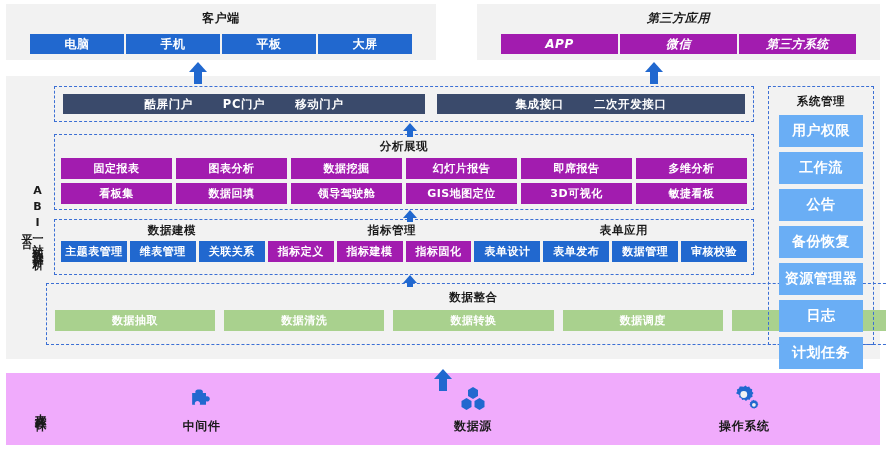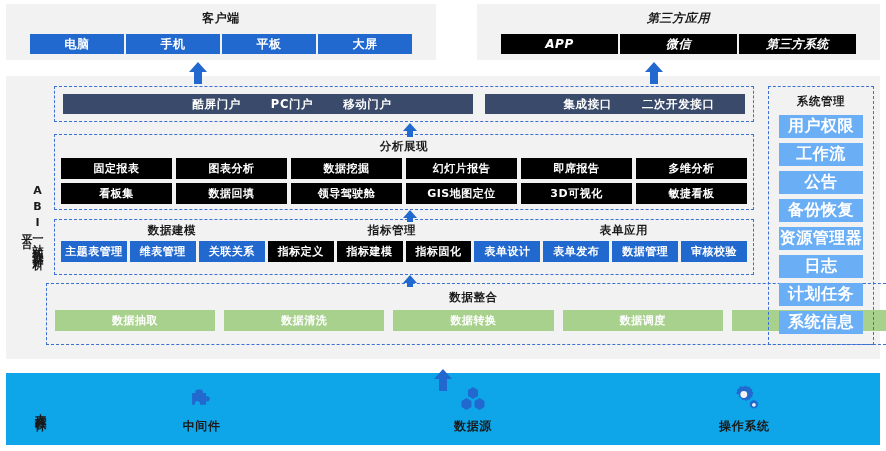--- a/index.html
+++ b/index.html
@@ -27,21 +27,21 @@
     align-items: center;
     justify-content: center;
     color: #ffffff;
     font-size: 11px;
     font-weight: 700;
     letter-spacing: 0.5px;
     height: 21px;
     box-sizing: border-box;
   }
   .chip.blue   { background: #2168cf; }
-  .chip.teal   { background: #000000; }
+  .chip.teal   { background: #a21caf; }
   .chip.green  { background: #a9d18e; }
   .chip.lblue  { background: #6aaef5; }
 
   .section-title {
     font-size: 11.5px;
     font-weight: 700;
     color: #1a1a1a;
     text-align: center;
     letter-spacing: 0.6px;
   }
@@ -147,21 +147,20 @@
   }
   #portal-left  { flex: 0 0 362px; }
   #portal-right { flex: 1 1 auto; }
   .navy-strip {
     background: #3a4a6b;
     display: flex;
     align-items: center;
     justify-content: center;
     gap: 30px;
     height: 20px;
-    padding-left: 48px;
   }
   .navy-strip span {
     color: #ffffff;
     font-size: 11.5px;
     font-weight: 700;
     letter-spacing: 0.6px;
   }
 
   
   #analysis-band { left: 48px; top: 58px; width: 700px; height: 76px; }
@@ -202,30 +201,30 @@
 
   
   #sysadmin-band { left: 762px; top: 10px; width: 106px; height: 259px; }
   #sysadmin-band .section-title { margin-top: 7px; }
   .sys-list {
     display: flex;
     flex-direction: column;
     gap: 5px;
     padding: 6px 10px 0 10px;
   }
-  .sys-list .chip { height: 23px; font-size: 16px; }
+  .sys-list .chip { height: 32px; font-size: 14px; }
 
   
   #support-panel {
     position: absolute;
     top: 373px;
     left: 6px;
     width: 874px;
     height: 72px;
-    background: #0ea5e9;
+    background: #f0abfc;
   }
   #support-label {
     position: absolute;
     left: 14px;
     top: 6px;
     width: 40px;
     height: 60px;
     display: flex;
     align-items: center;
     justify-content: center;

